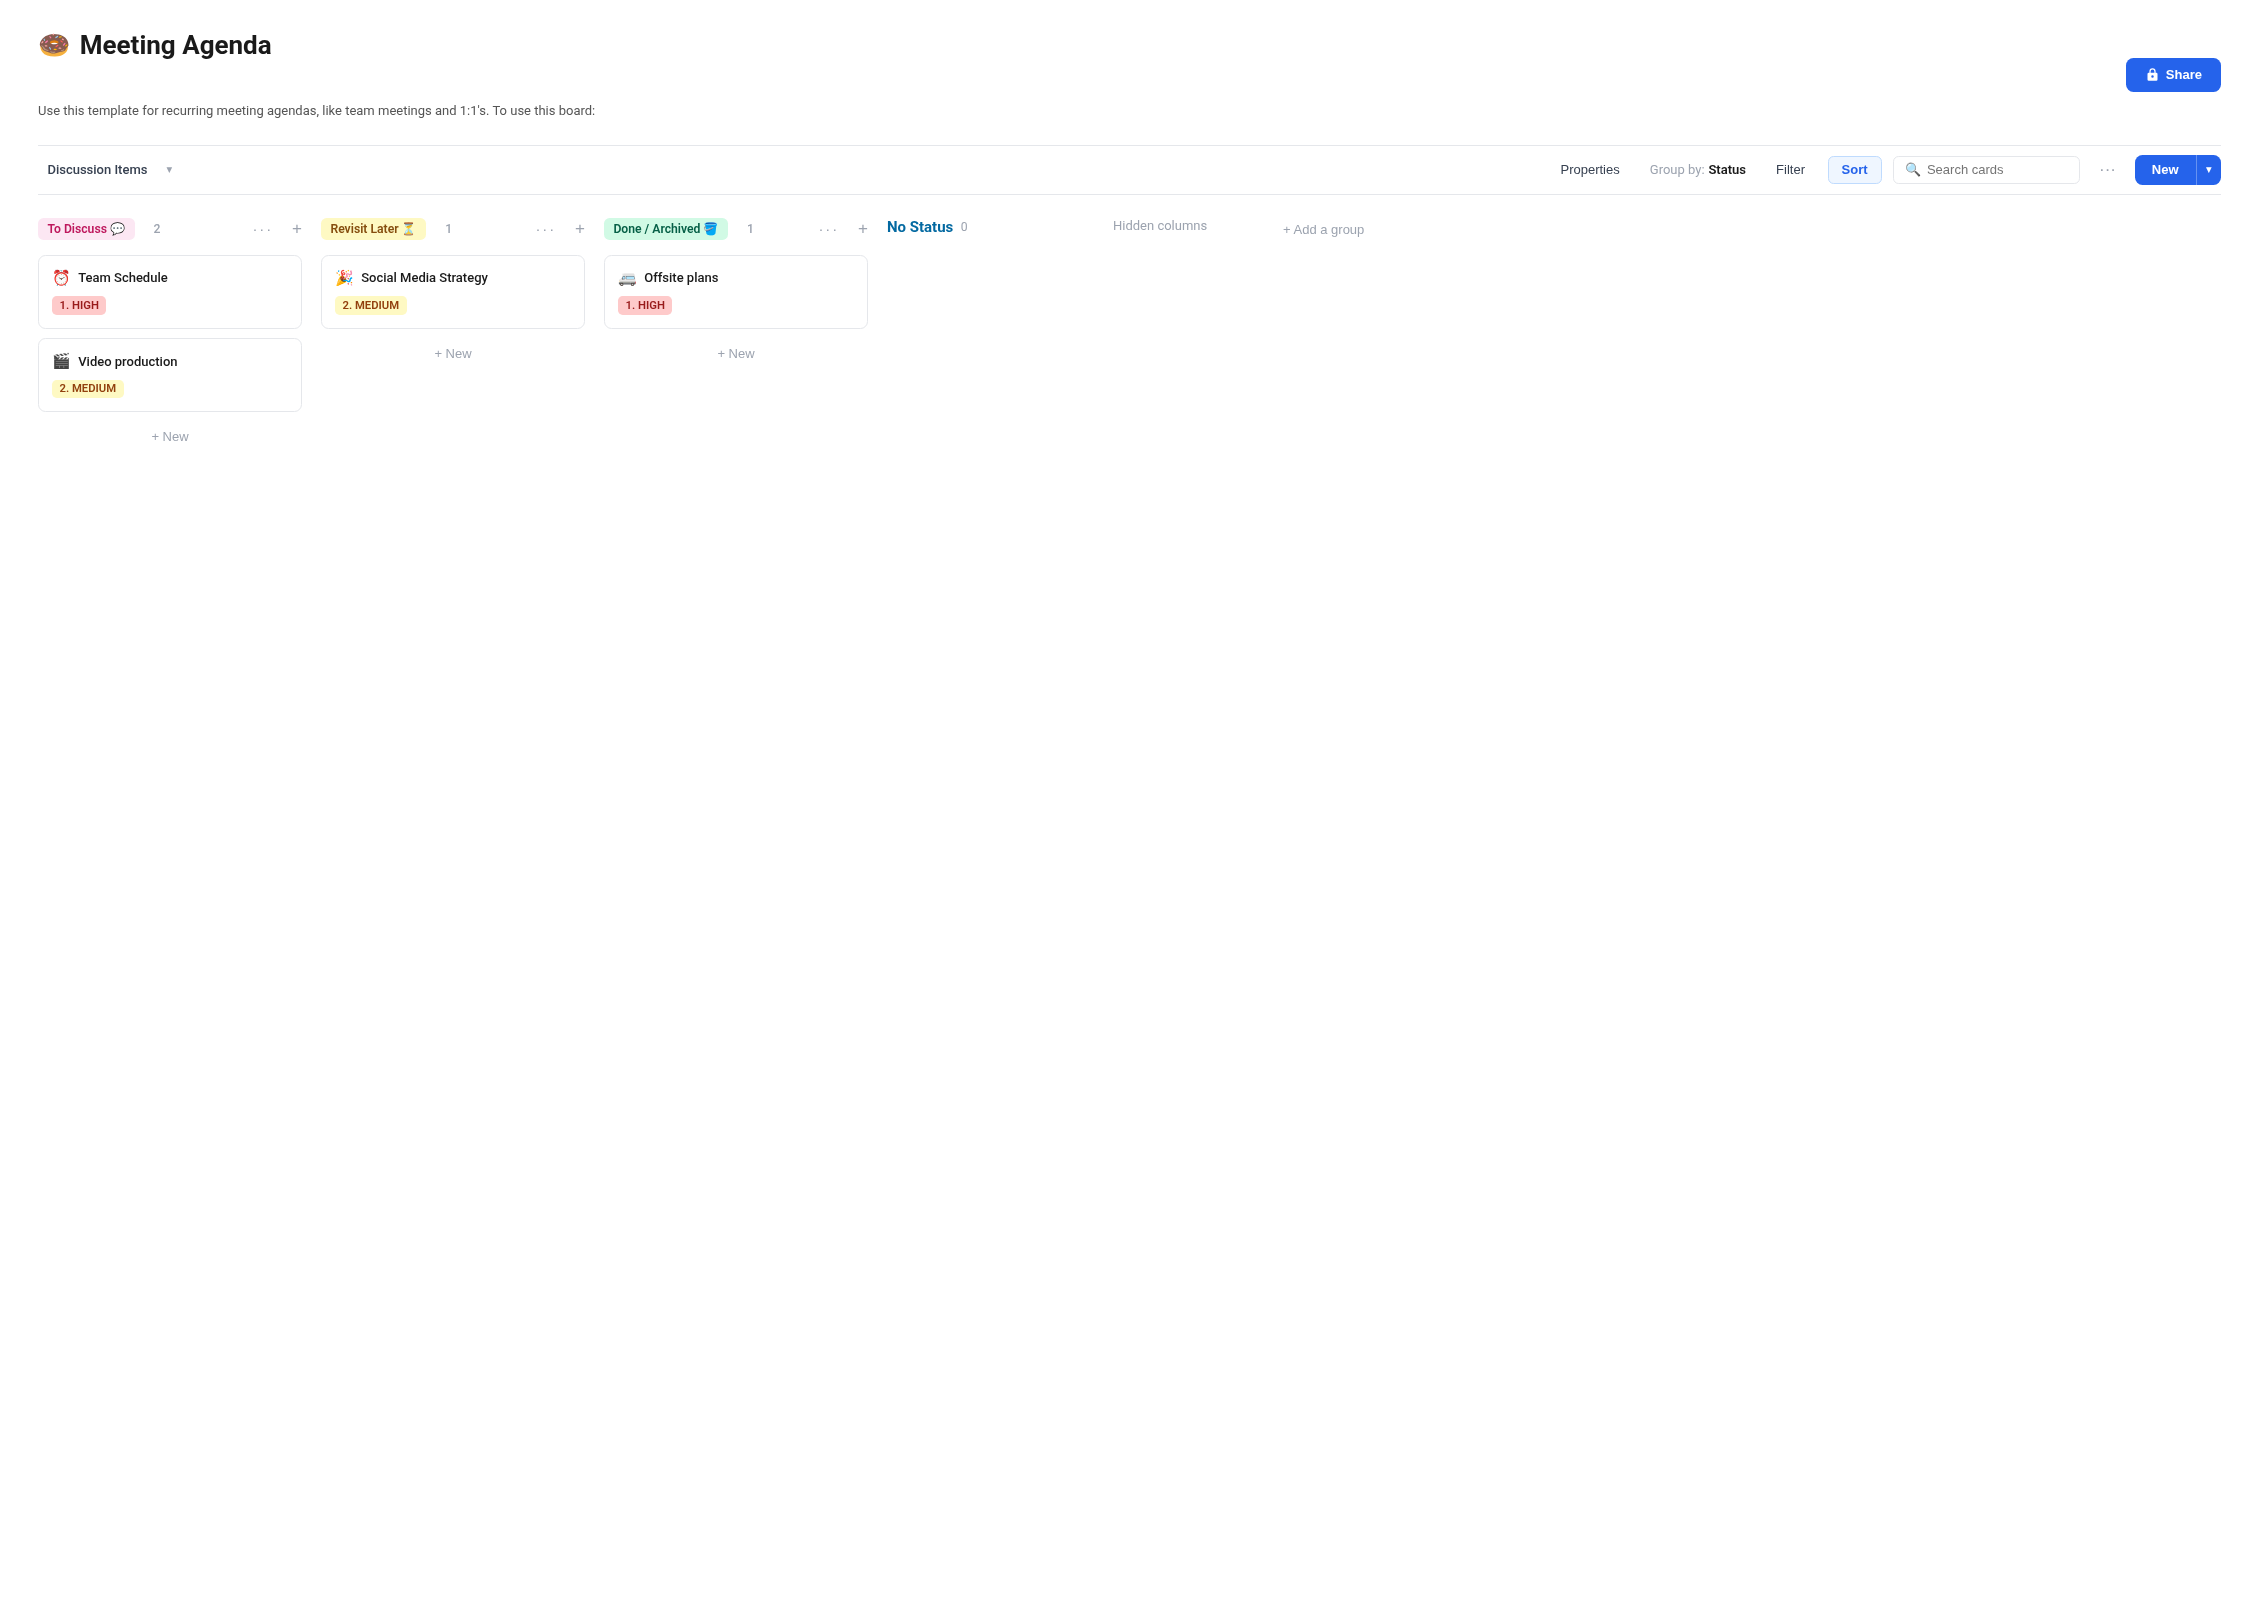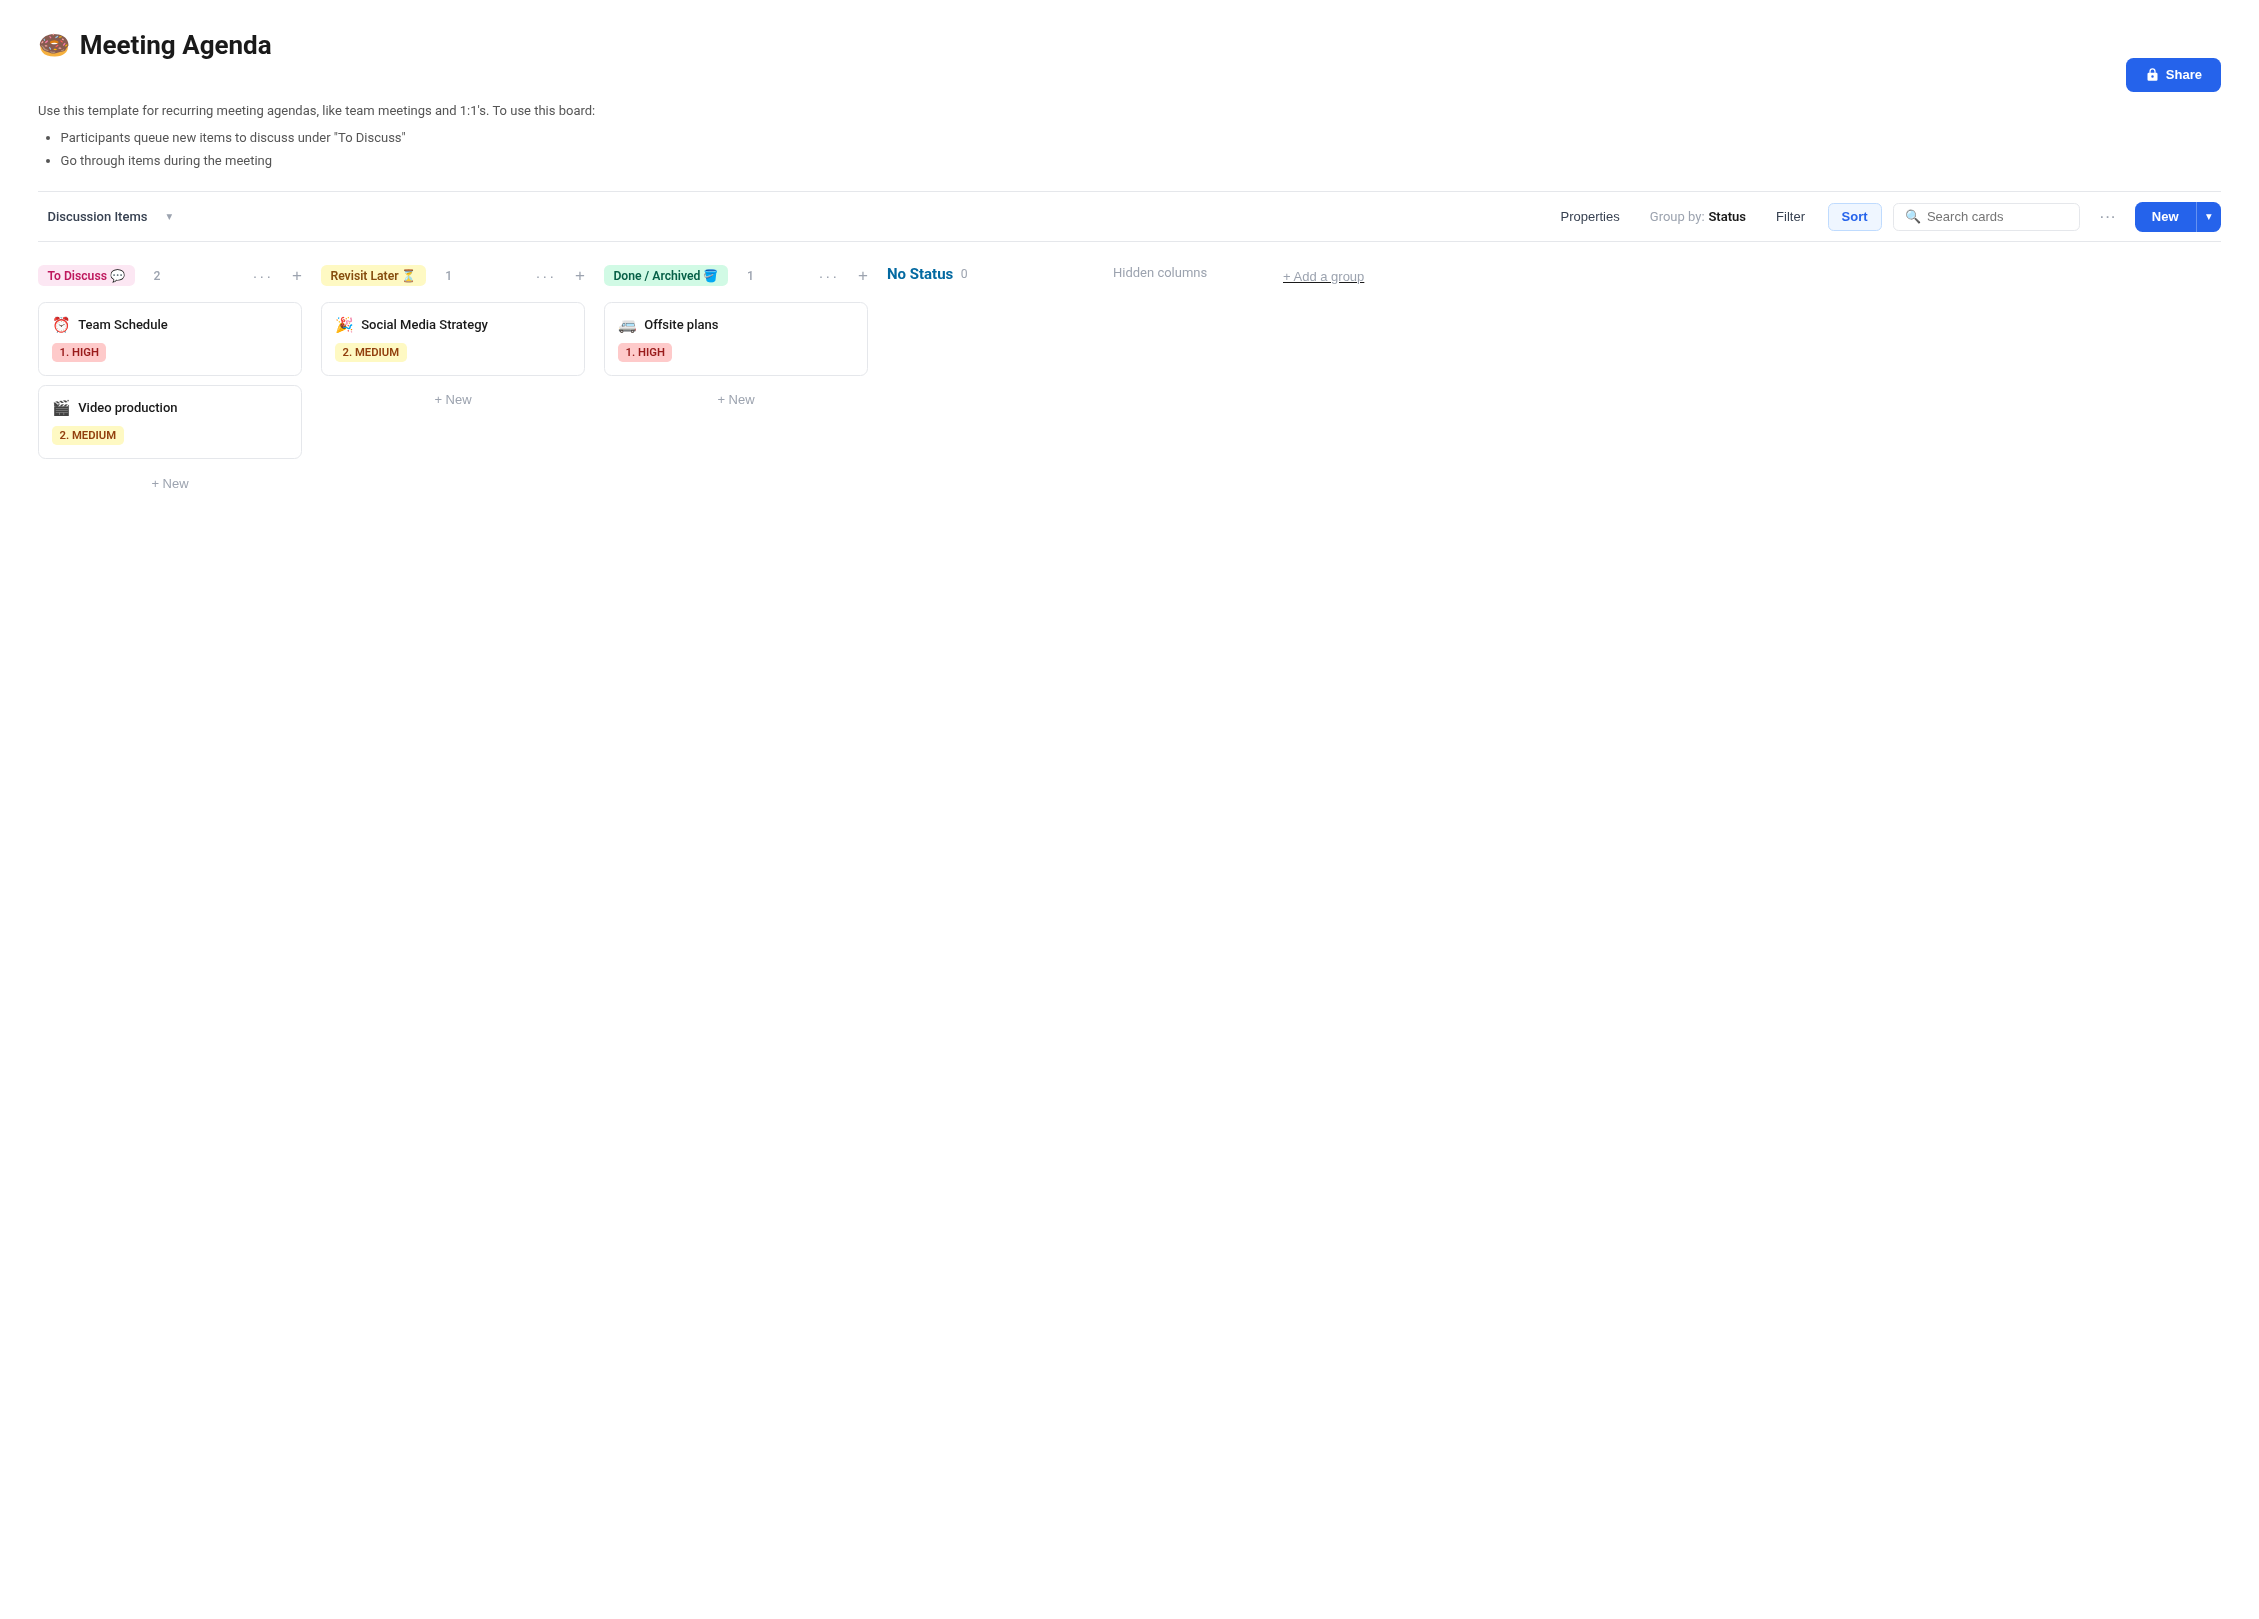--- a/index.html
+++ b/index.html
@@ -58,39 +58,35 @@
     .add-new-btn { width: 100%; background: none; border: none; font-size: 13px; color: #9ca3af; cursor: pointer; padding: 7.5px 3.8px; text-align: center; border-radius: 5.6px; }
 
     .no-status-col { min-width: 207px; }
     .no-status-header { display: flex; align-items: center; gap: 7.5px; padding: 3.8px 0; margin-bottom: 11.3px; }
     .no-status-label { font-size: 15px; color: #0369a1; font-weight: 700; }
     .no-status-count { font-size: 12.2px; color: #9ca3af; }
 
     .hidden-cols-col { min-width: 151px; }
     .hidden-label { font-size: 13px; color: #9ca3af; font-weight: 400; padding: 3.8px 0; margin-bottom: 11.3px; }
 
-    .add-group-col { min-width: 151px; display: flex; align-items: center; padding-top: 3.8px; text-decoration: underline; }
+    .add-group-col { min-width: 151px; display: flex; align-items: center; padding-top: 3.8px; }
     .add-group-btn { background: none; border: none; font-size: 13px; color: #9ca3af; cursor: pointer; padding: 3.8px 0; white-space: nowrap; }
   </style>
 </head>
 <body>
 
 <div class="page">
 
   <div class="header">
     <div class="header-left">
       <div class="title-row">
         <span class="title-emoji">🍩</span>
         <h1 class="page-title">Meeting Agenda</h1>
       </div>
       <p class="description">Use this template for recurring meeting agendas, like team meetings and 1:1's. To use this board:</p>
-      <ul class="bullet-list">
-        <li>Participants queue new items to discuss under "To Discuss"</li>
-        <li>Go through items during the meeting</li>
-      </ul>
     </div>
     <button class="share-btn">
       <svg viewBox="0 0 24 24">
           <path d="M12 2a5 5 0 015 5v2h1a2 2 0 012 2v9a2 2 0 01-2 2H6a2 2 0 01-2-2v-9a2 2 0 012-2h1V7a5 5 0 015-5zm0 2a3 3 0 00-3 3v2h6V7a3 3 0 00-3-3zm0 9a2 2 0 100 4 2 2 0 000-4z"></path>
         </svg>
       <span>Share</span>
     </button>
   </div>
 
   <div class="toolbar">

